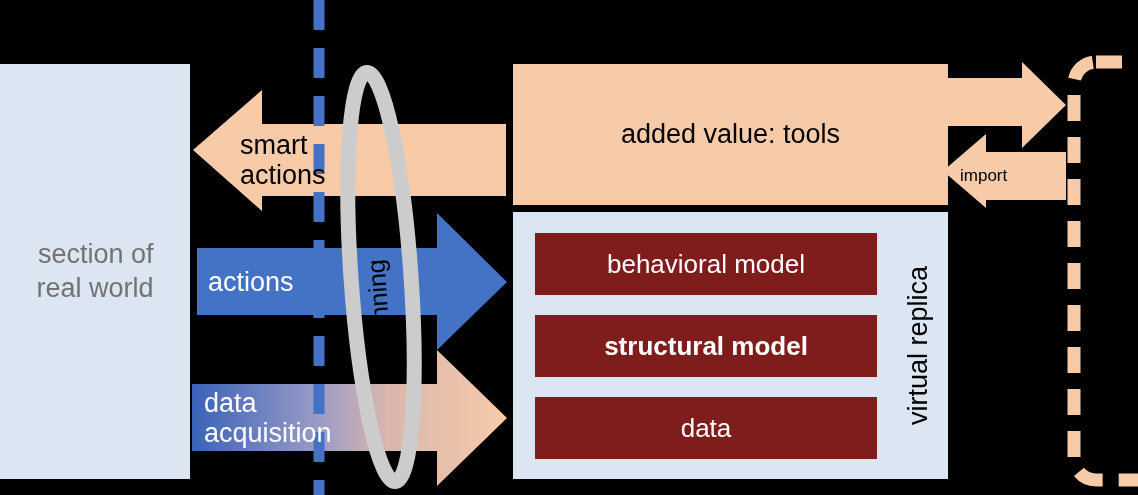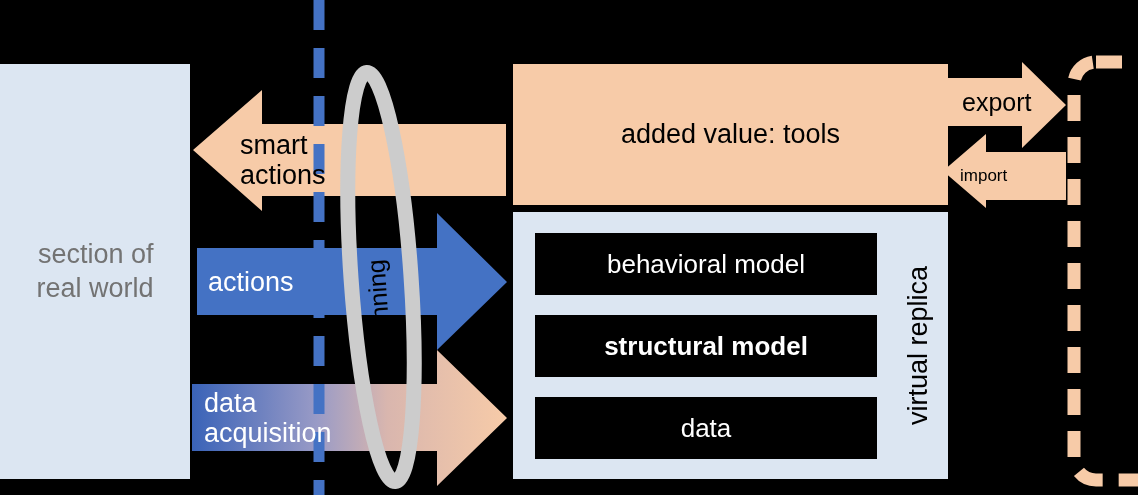--- a/index.html
+++ b/index.html
@@ -38,21 +38,21 @@
   }
 
   
   #virtual-replica-panel {
     left: 513px; top: 212px; width: 435px; height: 267px;
     background: #DCE6F2;
   }
   .model-box {
     position: absolute;
     left: 22px; width: 342px; height: 62px;
-    background: #000000;
+    background: #7f1d1d;
     color: #FFFFFF;
     display: flex; align-items: center; justify-content: center;
     font-size: 26px;
   }
   #behavioral-model-box { top: 21px; }
   #structural-model-box { top: 103px; font-weight: bold; }
   #data-model-box       { top: 185px; }
 
   #virtual-replica-label {
     position: absolute;
@@ -177,23 +177,20 @@
 
   <div class="arrow-text" id="modeling-label">
     <span>actions</span>
   </div>
 
   <div class="arrow-text" id="data-acquisition-label">
     <span>data
 acquisition</span>
   </div>
 
-  <div class="arrow-text" id="export-label">
-    <span>export</span>
-  </div>
 
   <div class="arrow-text" id="import-label">
     <span>import</span>
   </div>
 
   <div class="abs" id="twinning-label">
     <span>twinning</span>
   </div>
 
 </div>

